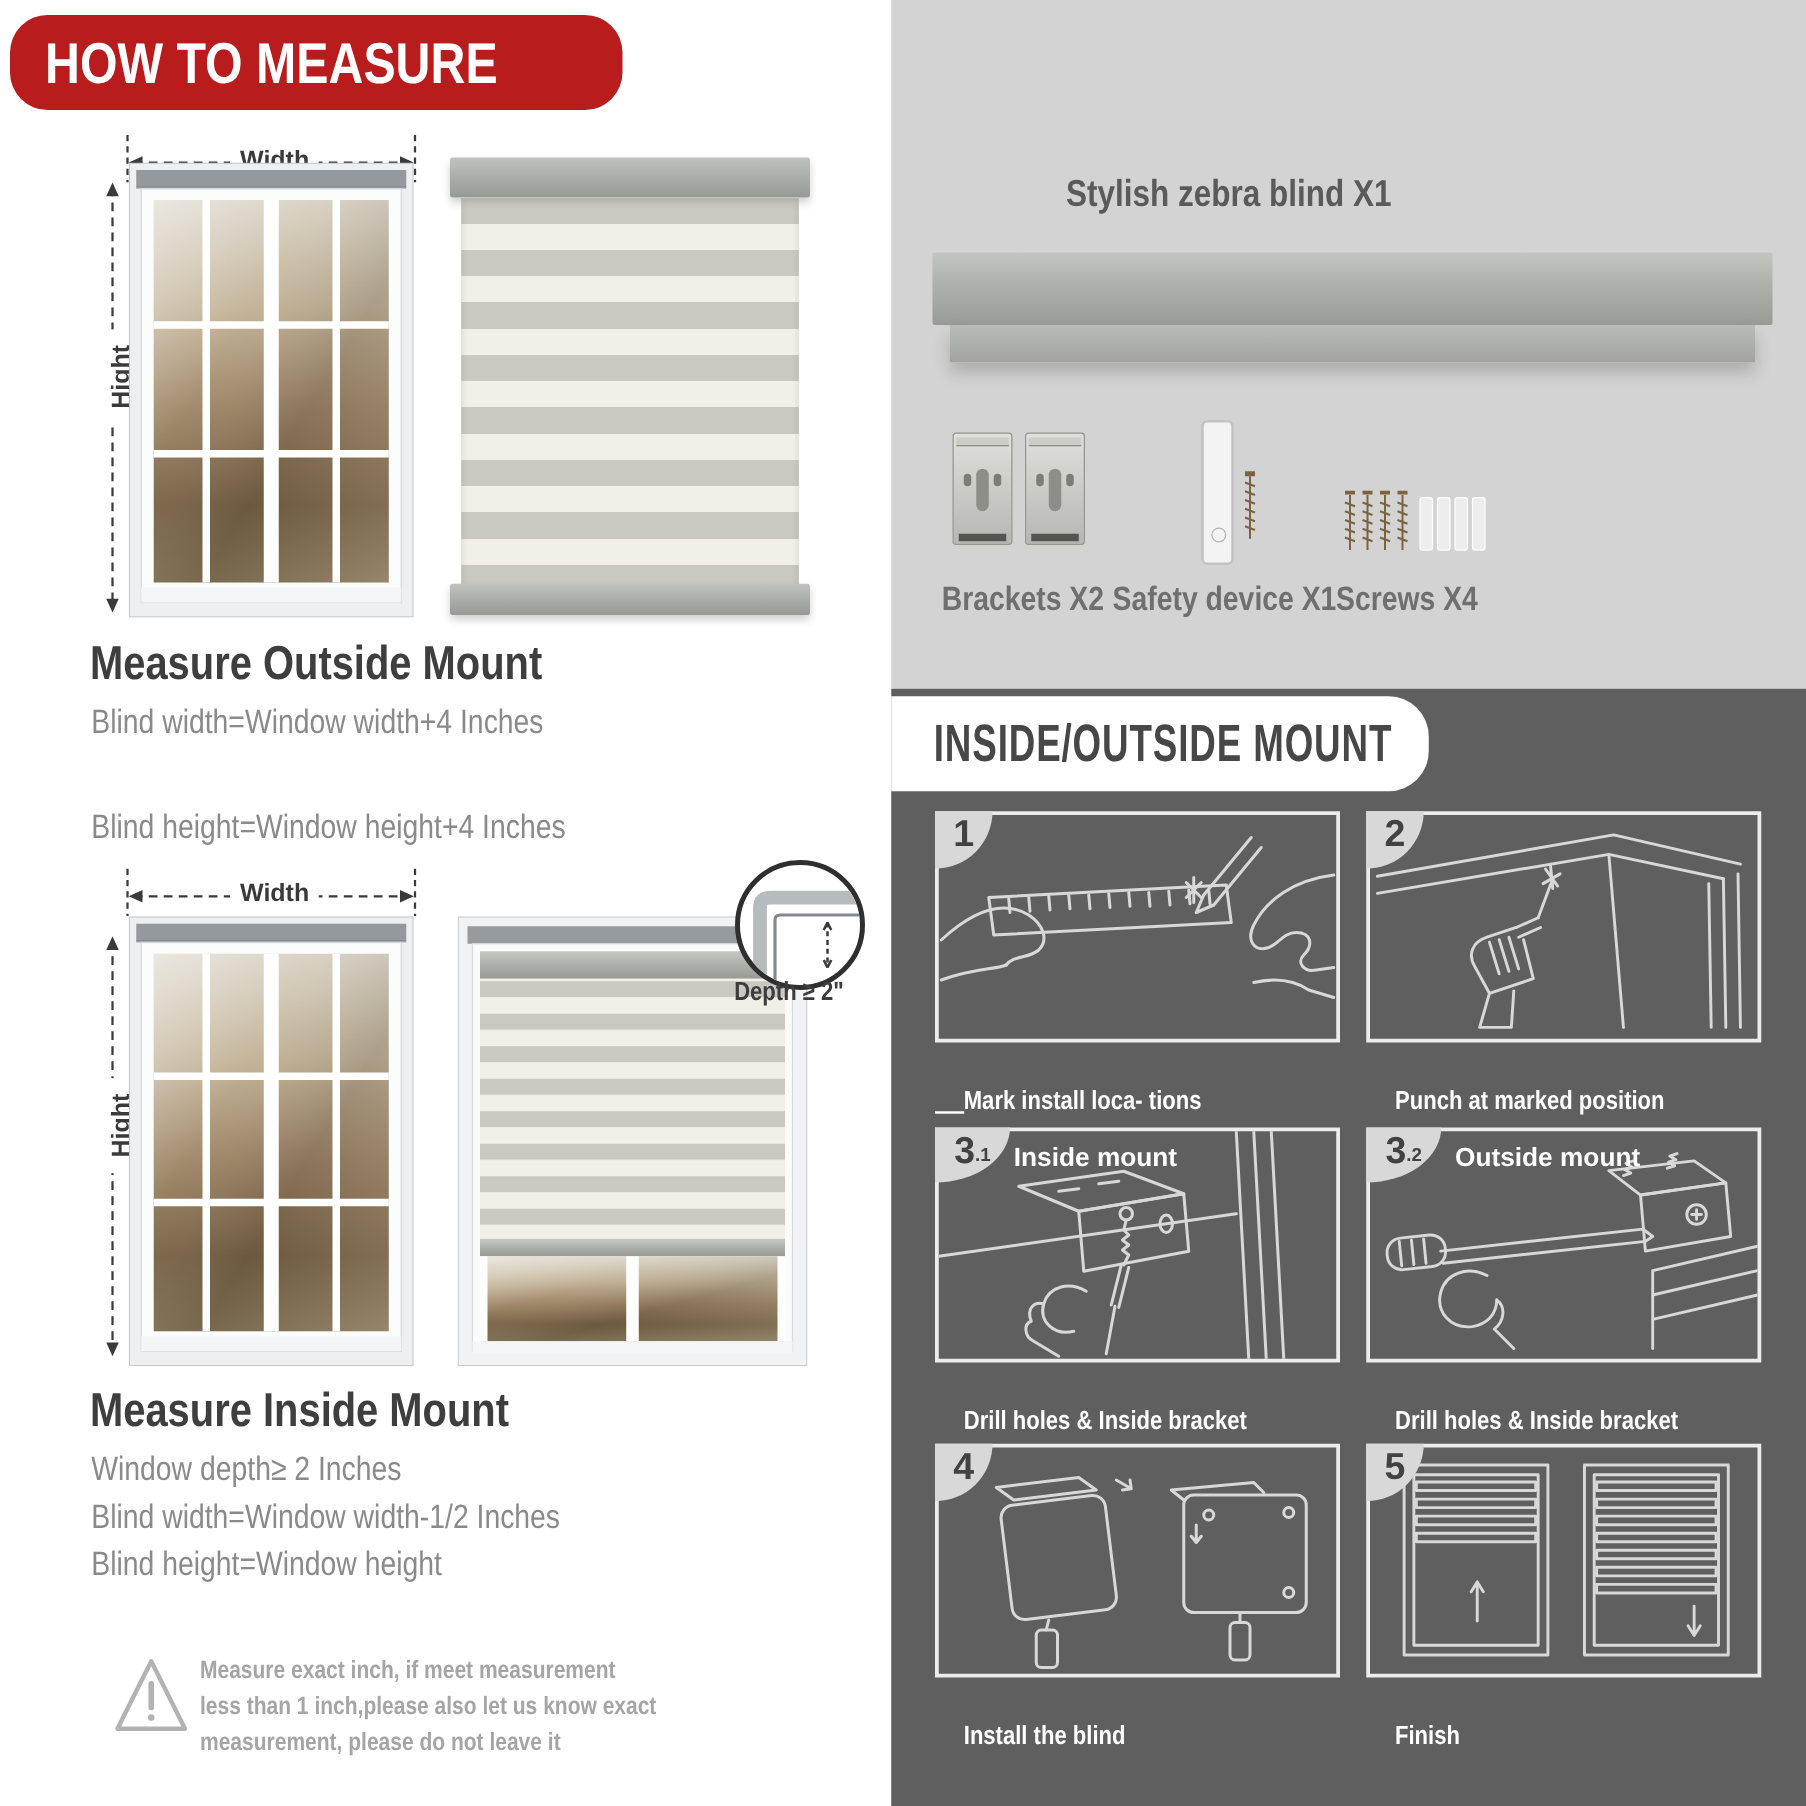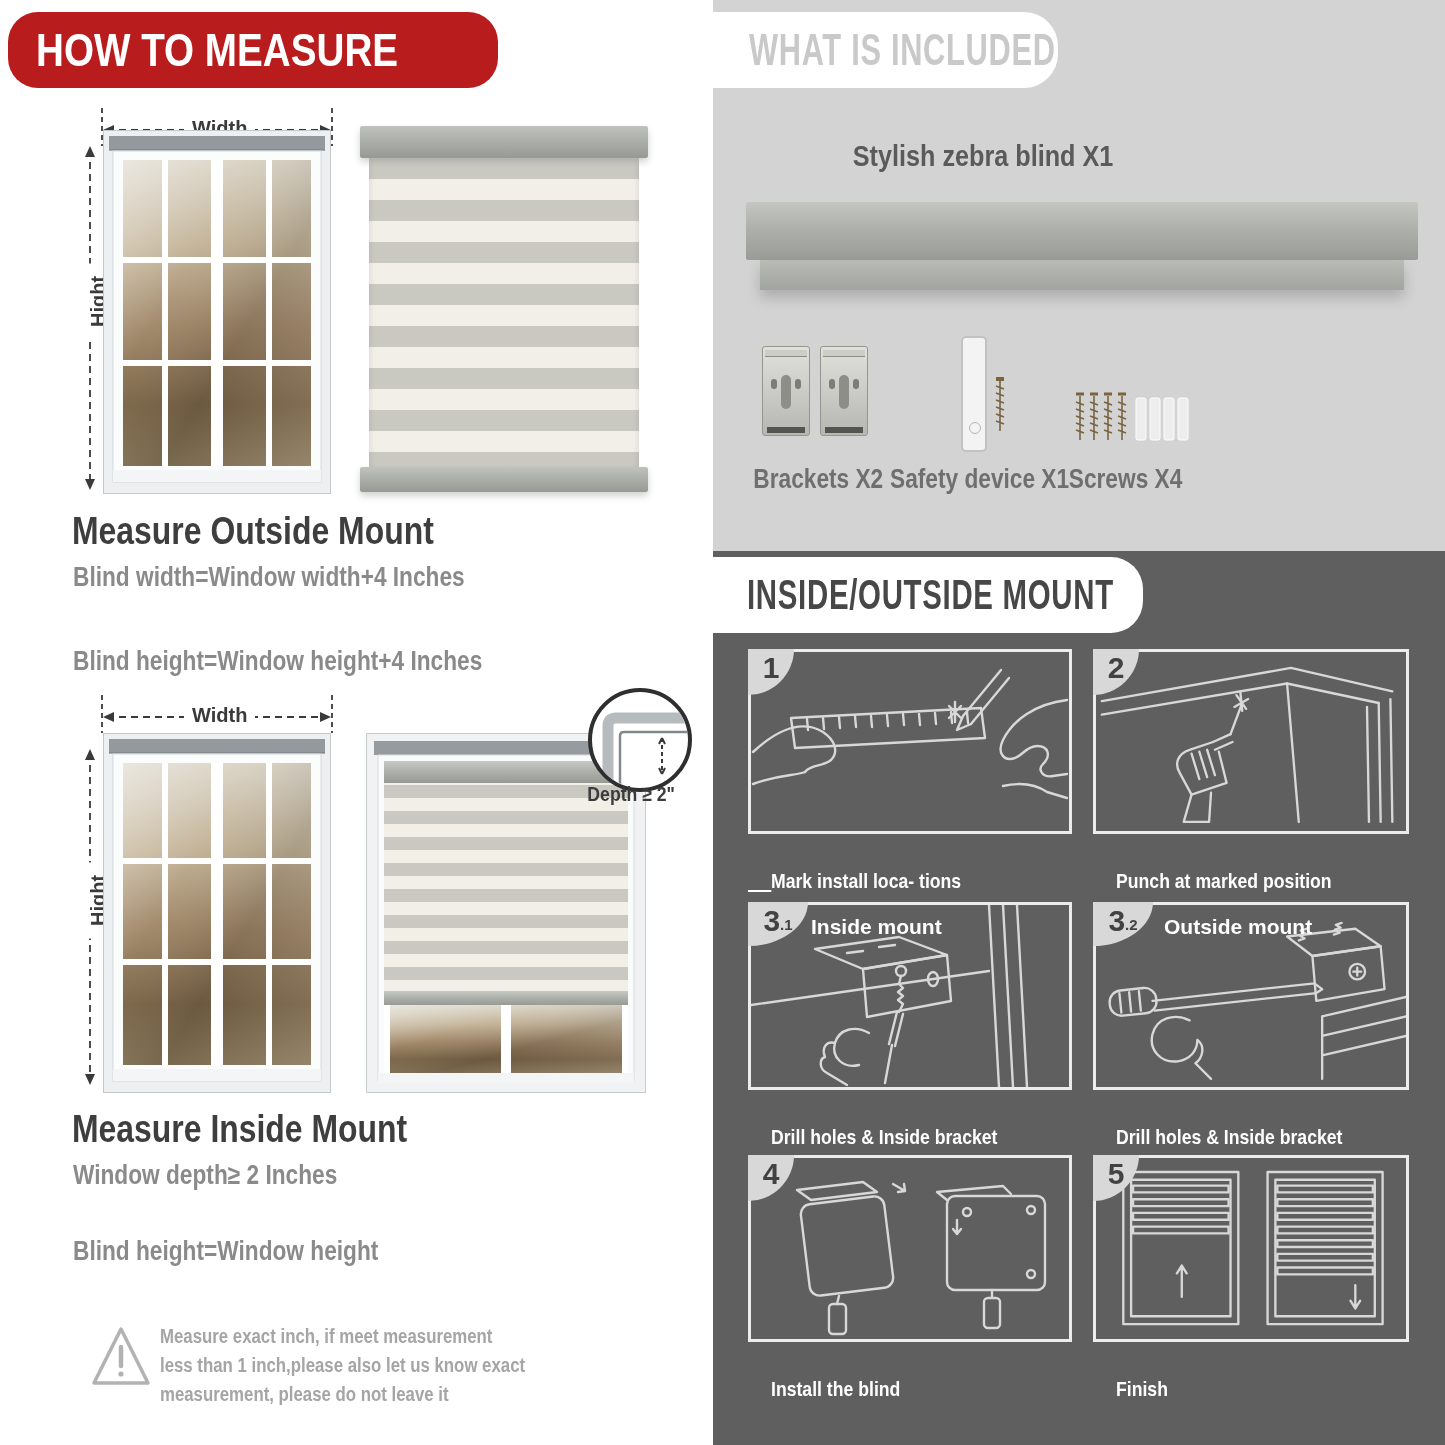--- a/index.html
+++ b/index.html
@@ -7,21 +7,21 @@
          font-family:"Liberation Sans", sans-serif;}
   .abs{position:absolute;}
   .cxl{display:inline-block;transform:scaleX(.84);transform-origin:0 50%;white-space:nowrap;}
   .cxc{display:inline-block;transform:scaleX(.84);transform-origin:50% 50%;white-space:nowrap;}
   .cxh{display:inline-block;transform:scaleX(.7);transform-origin:0 50%;white-space:nowrap;letter-spacing:1px;}
 
   
   .h1box{left:8px;top:12px;width:490px;height:76px;background:#b91c1c;border-radius:30px;
          color:#ffffff;font-size:46px;font-weight:bold;line-height:76px;padding-left:28px;box-sizing:border-box;}
   .sectitle{font-size:38px;font-weight:bold;color:#3e3e3e;}
-  .bodyline{font-size:27px;font-weight:bold;color:#8a8a8a;}
+  .bodyline{font-size:27px;font-weight:normal;color:#8a8a8a;}
   .dimlabel{font-size:20px;font-weight:bold;color:#3a3a3a;background:#fff;padding:0 8px;}
   .depthlabel{font-size:21px;font-weight:bold;color:#3c3c3c;text-align:center;}
   .warntext{font-size:20px;font-weight:bold;color:#a5a5a5;line-height:29px;}
 
   .cassette{background:linear-gradient(180deg,#c0c2be 0%,#a9aba7 55%,#979995 100%);border-radius:2px;
             box-shadow:0 4px 7px rgba(0,0,0,.18);}
   .blindbody{background:repeating-linear-gradient(180deg,#c9c8c1 0px,#c9c8c1 21px,#f2efe8 21px,#f2efe8 42px);
              box-shadow:inset 0 4px 6px rgba(0,0,0,.12);}
 
   .inset{border:4px solid #2f2f2f;border-radius:50%;background:#fff;overflow:hidden;box-sizing:border-box;}
@@ -204,39 +204,39 @@
   <div class="abs depthlabel" style="left:556px;top:782px;width:150px;">
     <span class="cxc">Depth ≥ 2"</span>
   </div>
 
   <div class="abs sectitle" style="left:72px;top:1108px;">
     <span class="cxl">Measure Inside Mount</span>
   </div>
   <div class="abs bodyline" style="left:73px;top:1160px;">
     <span class="cxl">Window depth≥ 2 Inches</span>
   </div>
+  <div class="abs bodyline" style="left:73px;top:1198px;">
+    <span class="cxl">Blind width=Window width-1/2 Inches</span>
+  </div>
   <div class="abs bodyline" style="left:73px;top:1236px;">
     <span class="cxl">Blind height=Window height</span>
   </div>
 
   <svg class="abs" width="62" height="70" style="left:90px;top:1322px">
     <path d="M31,7 L58,61 L4,61 Z" fill="none" stroke="#b2b2b2" stroke-width="3.5" stroke-linejoin="round"></path>
     <line x1="31" y1="25" x2="31" y2="44" stroke="#b2b2b2" stroke-width="4.5" stroke-linecap="round"></line>
     <circle cx="31" cy="52" r="2.6" fill="#b2b2b2"></circle>
   </svg>
   <div class="abs warntext" style="left:160px;top:1322px;width:440px;">
     <span style="display:inline-block;transform:scaleX(.84);transform-origin:0 0;width:440px;">Measure exact inch, if meet measurement less than 1 inch,please also let us know exact measurement, please do not leave it</span>
   </div>
 
   <div class="abs rlight"></div>
   <div class="abs rdark"></div>
 
-  <div class="abs wibox">
-    <span class="cxh">WHAT IS INCLUDED</span>
-  </div>
 
   <div class="abs product" style="left:763px;top:139px;width:440px;">
     <span class="cxc">Stylish zebra blind X1</span>
   </div>
 
   <div class="abs" style="left:746px;top:202px;width:672px;height:58px;border-radius:2px;
               background:linear-gradient(180deg,#c4c6c2 0%,#aeb0ac 45%,#999b97 100%);"></div>
   <div class="abs" style="left:760px;top:260px;width:644px;height:30px;
               background:linear-gradient(180deg,#b9bbb7,#a2a4a0);box-shadow:0 8px 14px rgba(0,0,0,.18);"></div>
 

